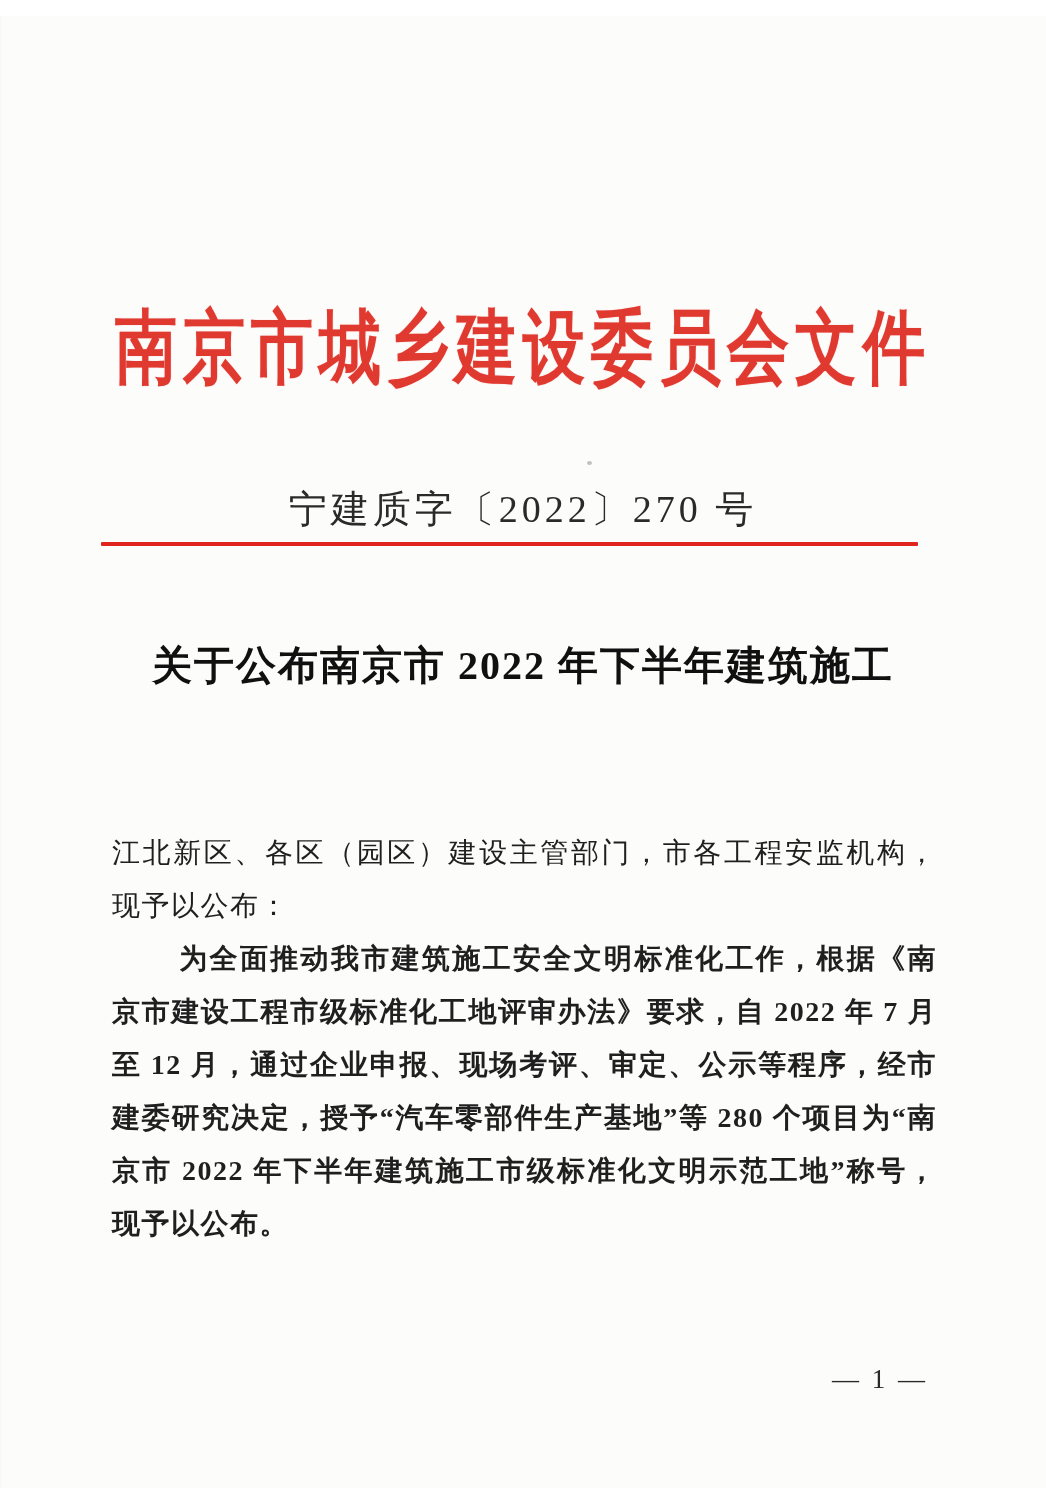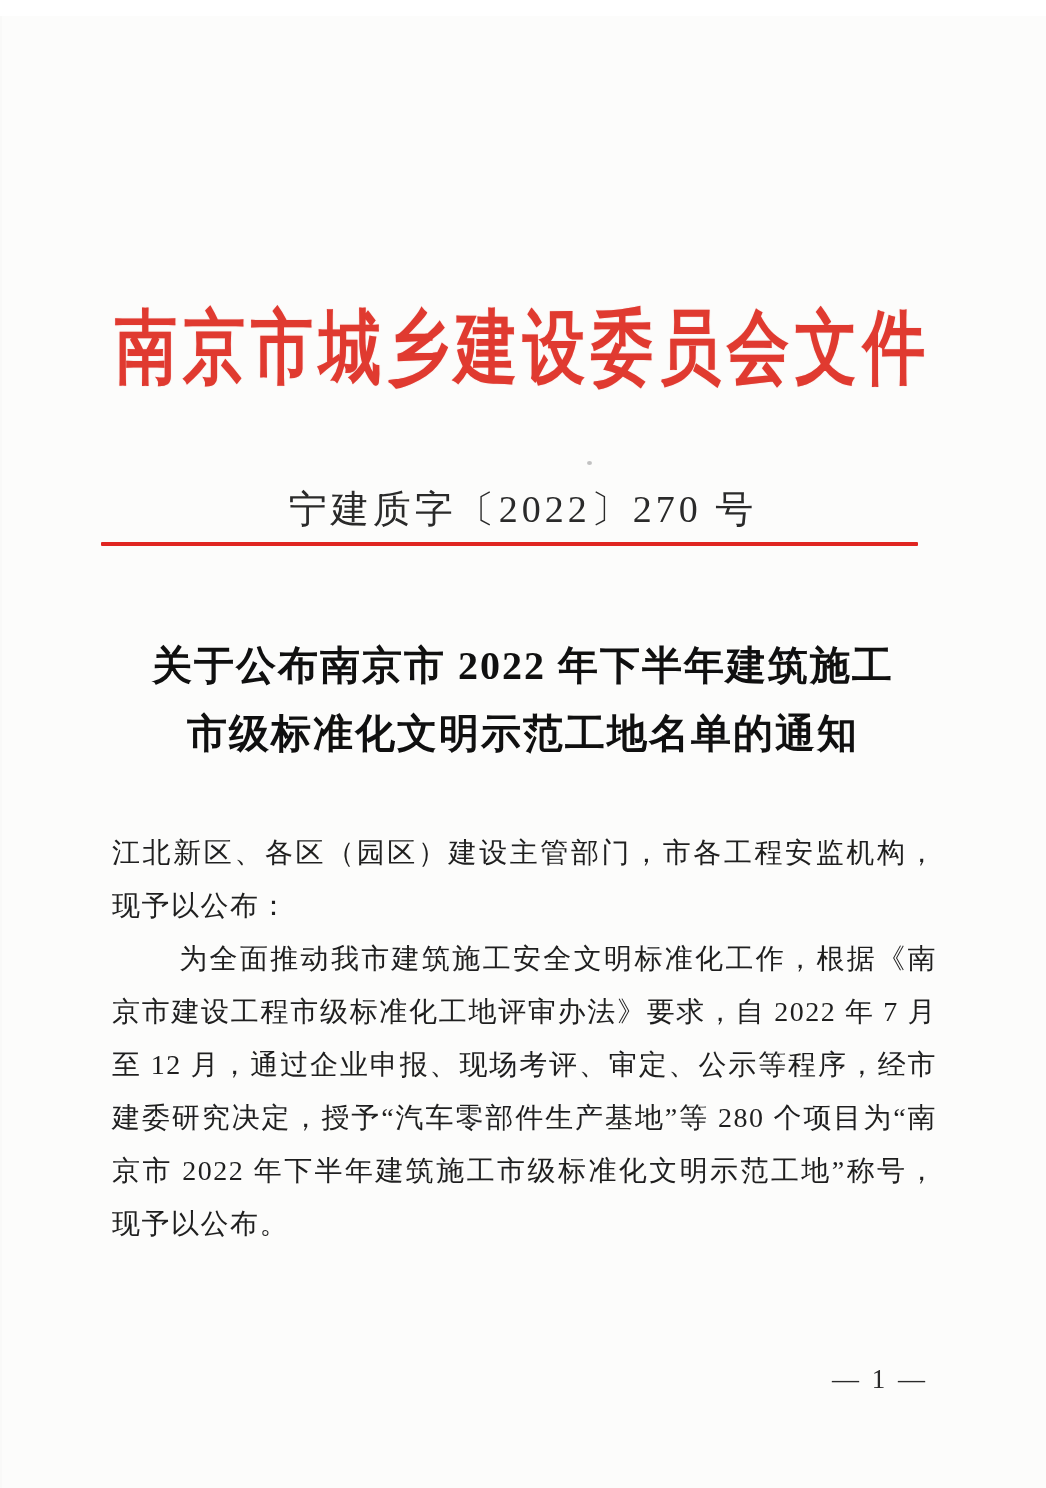--- a/index.html
+++ b/index.html
@@ -89,20 +89,21 @@
     width: 825px;
     font-size: 28px;
     line-height: 53px;
     text-align: justify;
     text-justify: inter-ideograph;
     letter-spacing: 1.5px;
     color: var(--body-text);
   }
   .body-block p.indent {
     text-indent: 2.4em;
+    font-weight: bold;
   }
 
   
   .page-number {
     position: absolute;
     top: 1348px;
     right: 118px;
     font-size: 27px;
     letter-spacing: 3px;
     color: #2a2a2a;
@@ -129,21 +130,20 @@
   <div class="letterhead">南京市城乡建设委员会文件</div>
 
   <div class="doc-number">宁建质字〔2022〕270 号</div>
 
   <div class="scan-dot"></div>
 
   <div class="red-rule"></div>
 
   <div class="doc-title">
     <div>关于公布南京市 2022 年下半年建筑施工</div>
-    <div>市级标准化文明示范工地名单的通知</div>
   </div>
 
   <div class="body-block">
     <p>江北新区、各区（园区）建设主管部门，市各工程安监机构，现予以公布：</p>
     <p class="indent">为全面推动我市建筑施工安全文明标准化工作，根据《南京市建设工程市级标准化工地评审办法》要求，自 2022 年 7 月至 12 月，通过企业申报、现场考评、审定、公示等程序，经市建委研究决定，授予“汽车零部件生产基地”等 280 个项目为“南京市 2022 年下半年建筑施工市级标准化文明示范工地”称号，现予以公布。</p>
   </div>
 
   <div class="page-number">— 1 —</div>
 
 </div>

